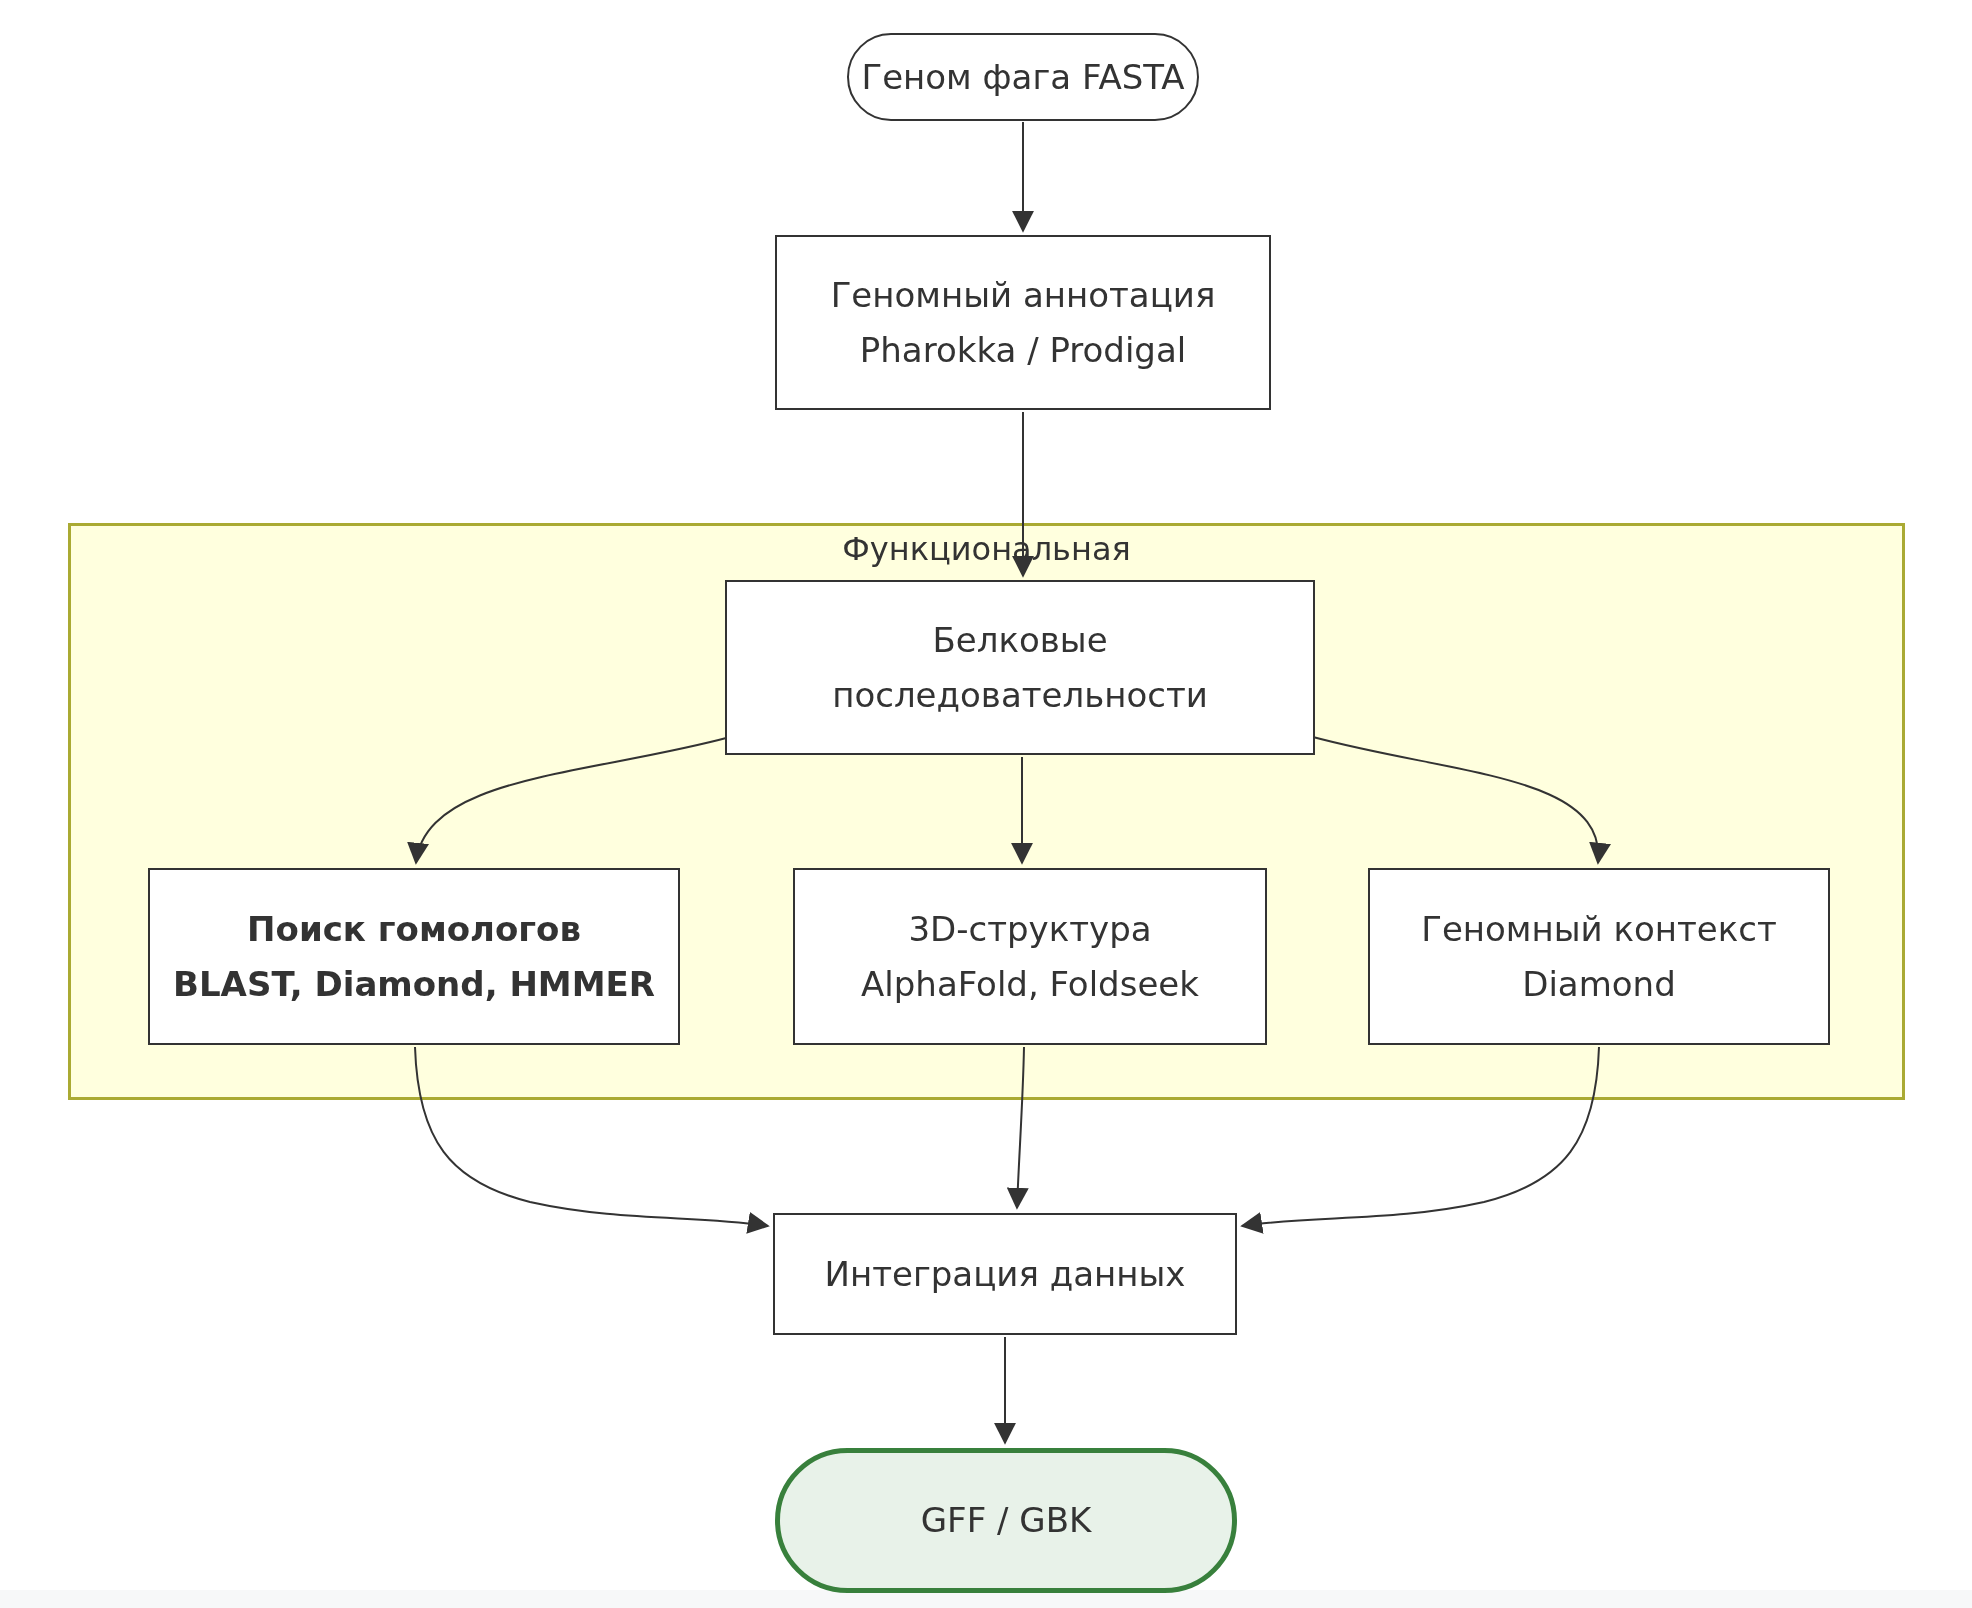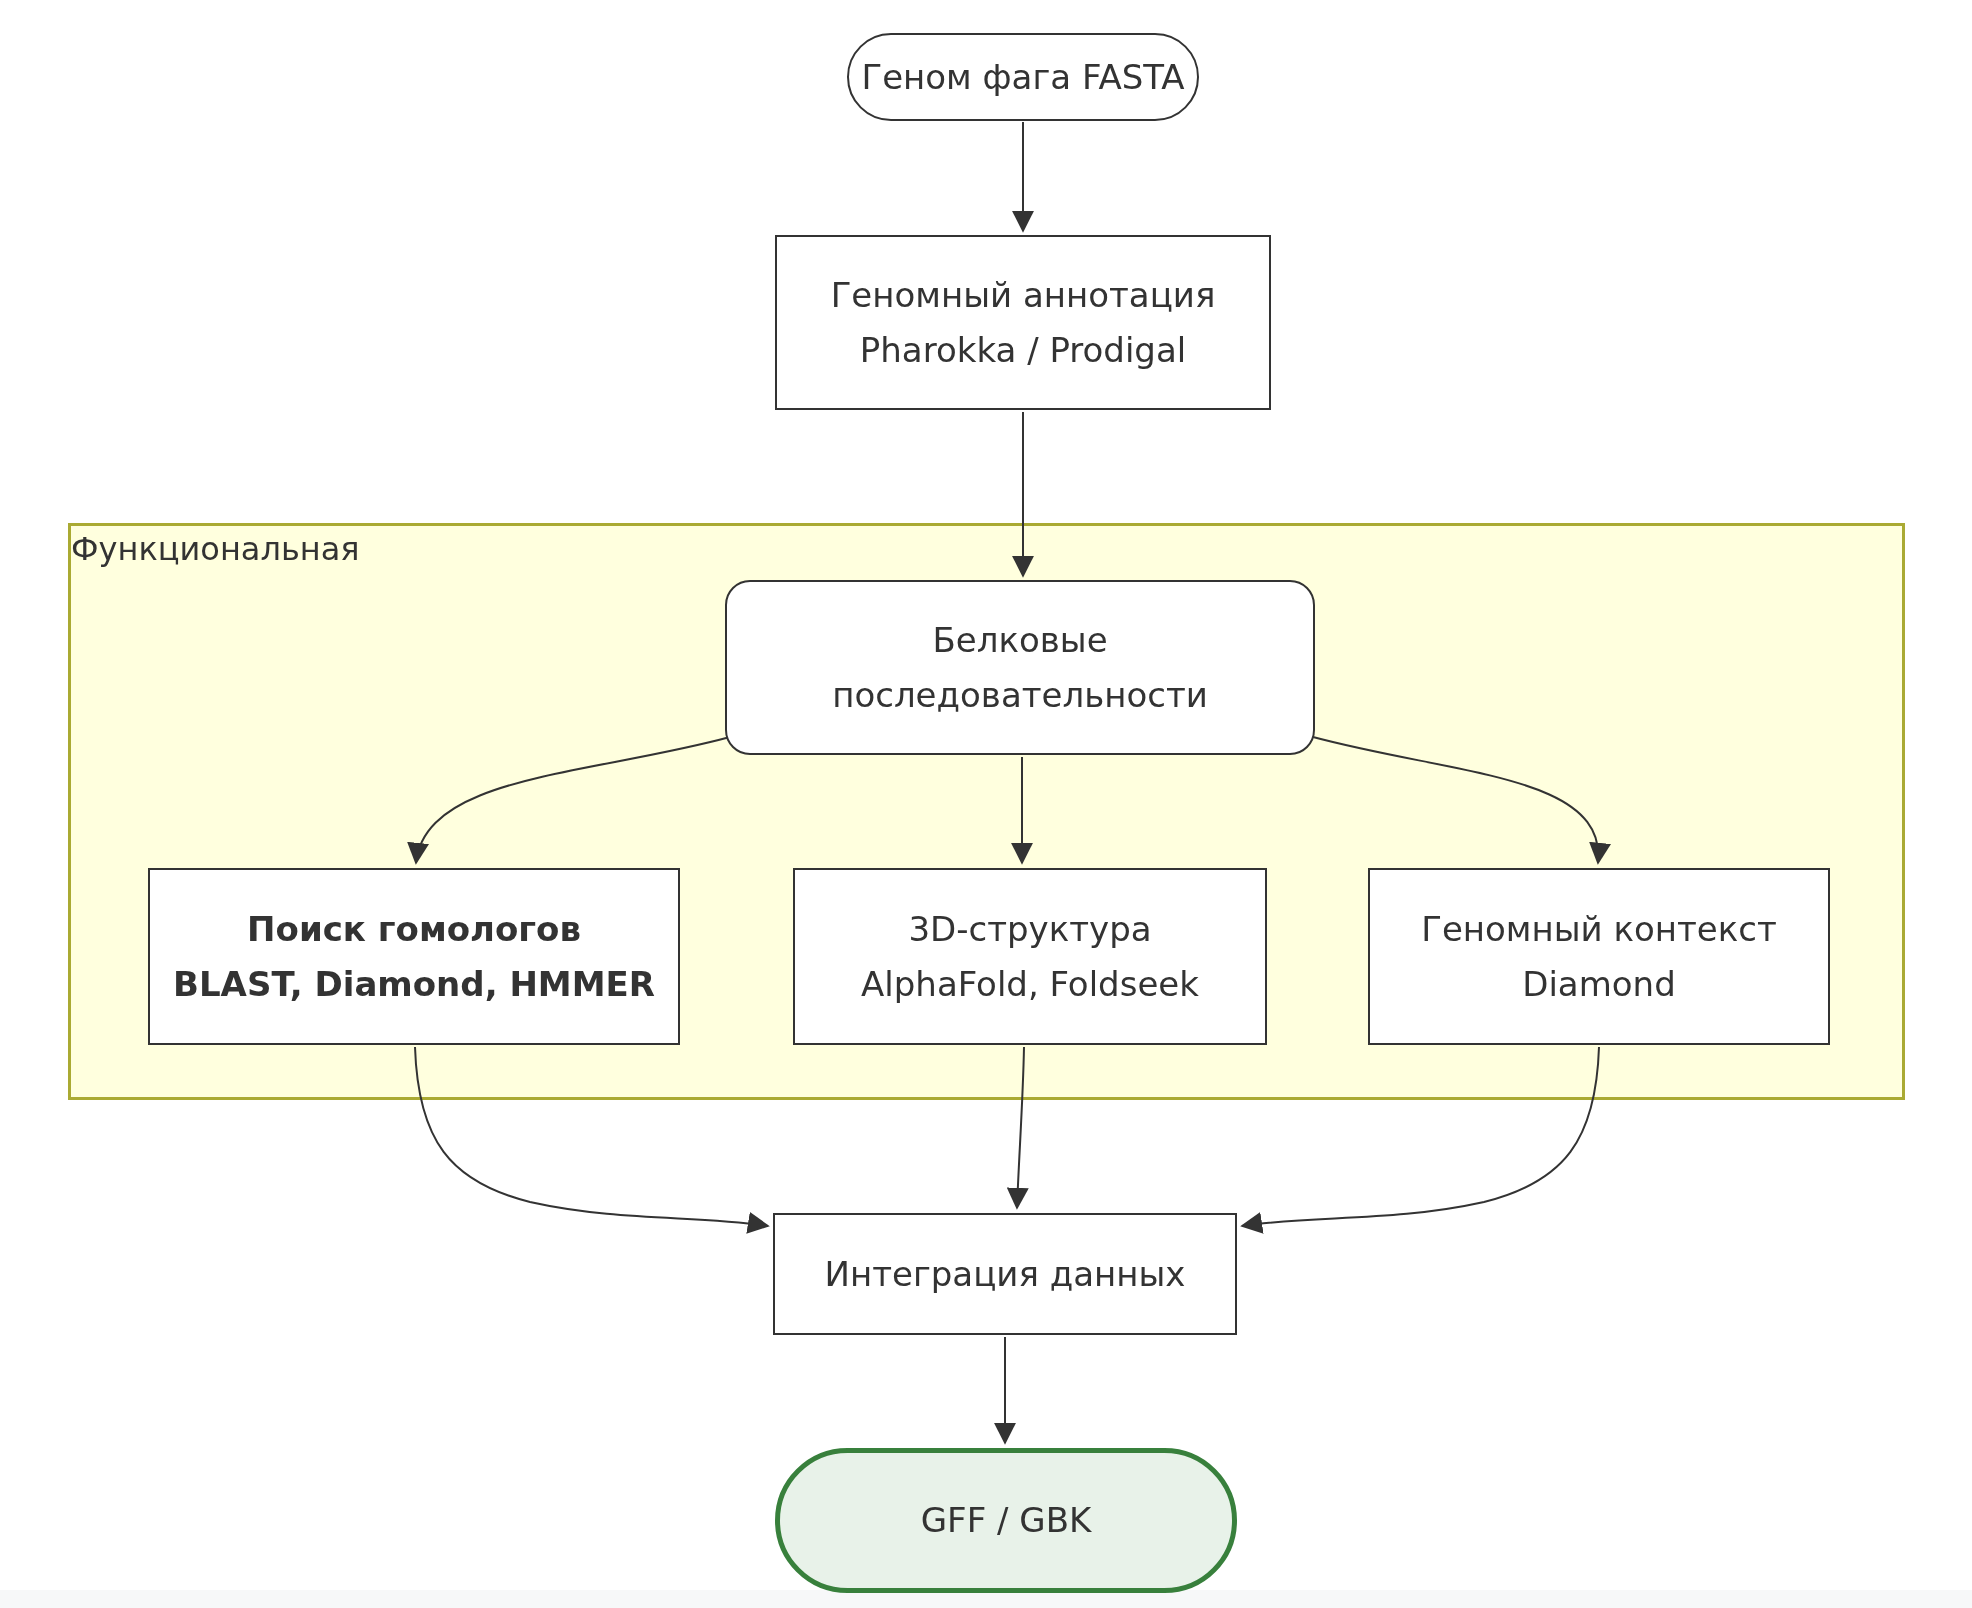--- a/index.html
+++ b/index.html
@@ -28,21 +28,21 @@
     text-align: center;
     font-size: 34px;
     line-height: 1.6;
     z-index: 3;
   }
   .node .ln { display: block; white-space: nowrap; }
   .stadium { border-radius: 46px; }
 
   #node-start       { left: 847px;  top: 33px;   width: 352px; height: 88px; }
   #node-primary     { left: 775px;  top: 235px;  width: 496px; height: 175px; }
-  #node-protein     { left: 725px;  top: 580px;  width: 590px; height: 175px; border-radius: 25px; }
+  #node-protein     { left: 725px;  top: 580px;  width: 590px; height: 175px; }
   #node-homologs    { left: 148px;  top: 868px;  width: 532px; height: 177px; font-weight: bold; }
   #node-structure   { left: 793px;  top: 868px;  width: 474px; height: 177px; }
   #node-context     { left: 1368px; top: 868px;  width: 462px; height: 177px; }
   #node-integration { left: 773px;  top: 1213px; width: 464px; height: 122px; }
   #node-output {
     left: 775px; top: 1448px; width: 462px; height: 145px;
     border-radius: 74px;
     background: var(--output_fill, #e8f2e9);
     border: 5px solid var(--output_stroke, #38803c);
   }
@@ -51,21 +51,21 @@
     position: absolute;
     box-sizing: border-box;
     left: 68px; top: 523px; width: 1837px; height: 577px;
     background: var(--cluster_fill, #ffffde);
     border: 3px solid var(--cluster_stroke, #aaaa33);
     z-index: 1;
   }
   #cluster-label {
     position: absolute;
     top: 4px; left: 0; width: 100%;
-    text-align: left;
+    text-align: center;
     font-size: 32px;
     color: var(--text, #333333);
   }
 
   #edges {
     position: absolute;
     left: 0; top: 0;
     width: 1972px; height: 1608px;
     z-index: 2;
     pointer-events: none;

